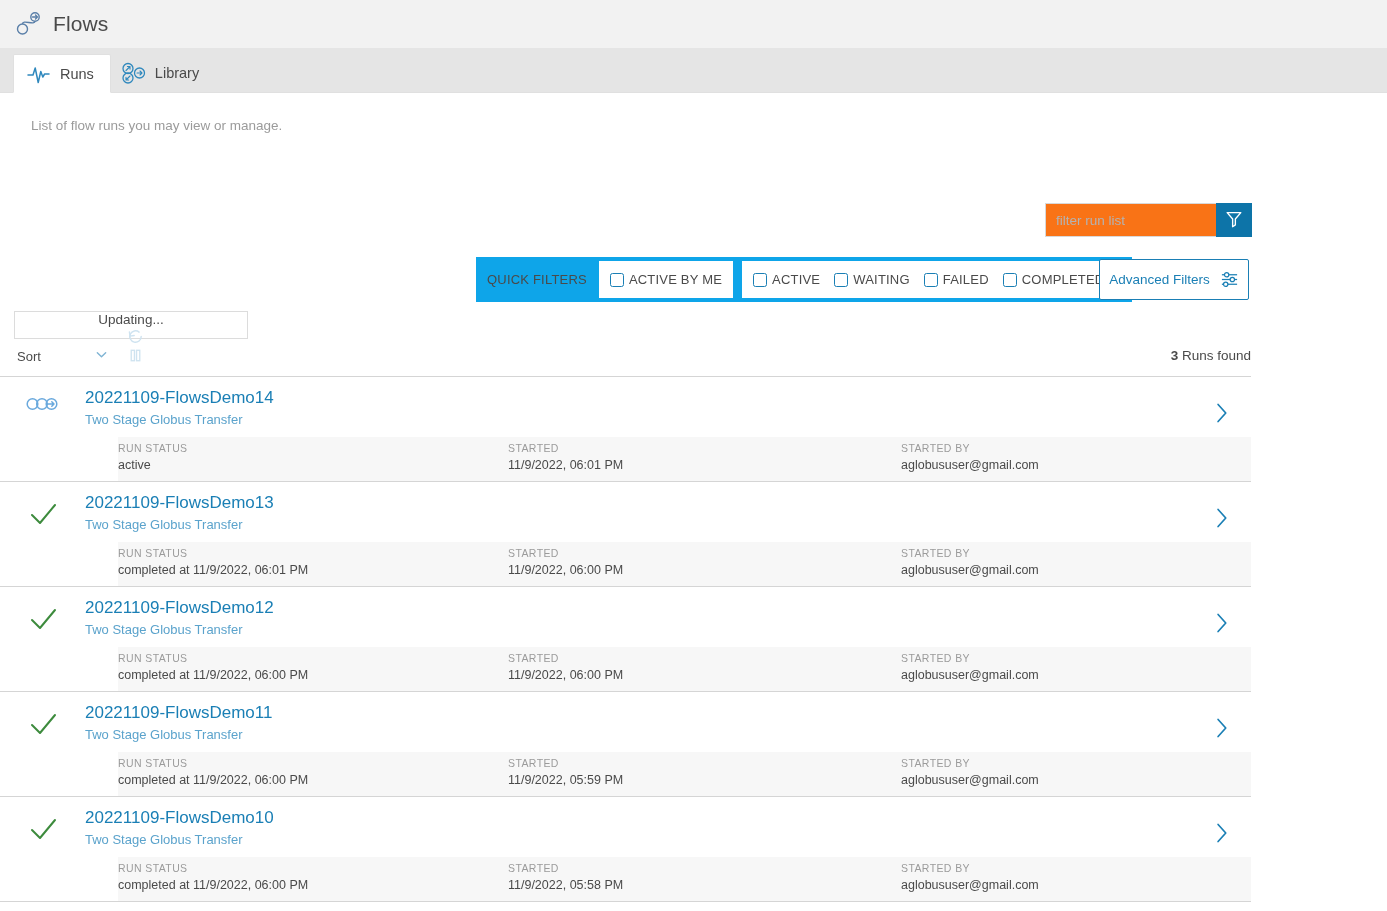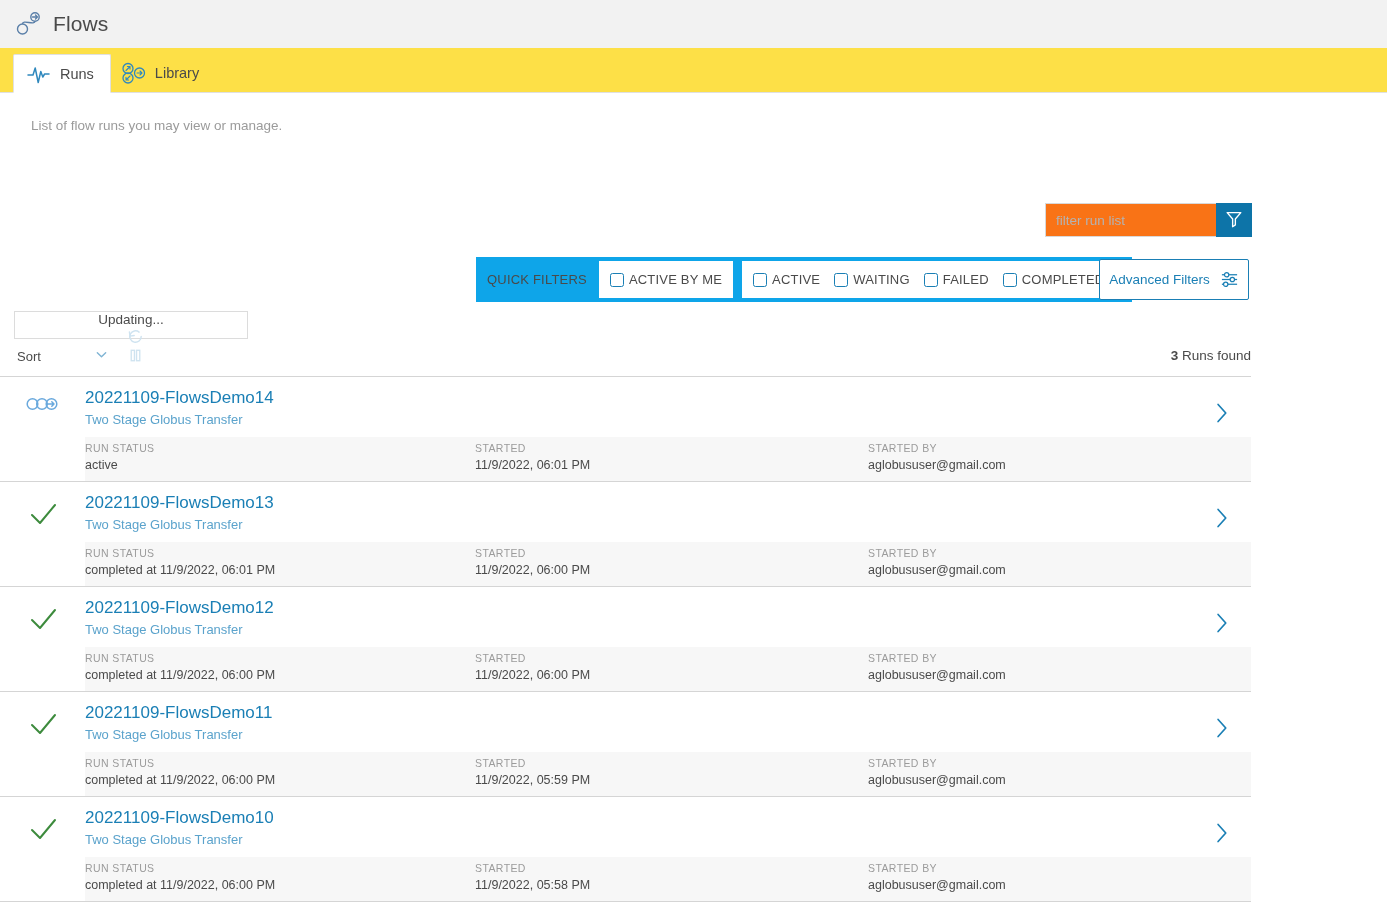--- a/index.html
+++ b/index.html
@@ -24,21 +24,21 @@
   .app-title {
     font-size: 21px;
     color: #4a4a4a;
     font-weight: 400;
     letter-spacing: .1px;
   }
 
   
   .tabbar {
     height: 45px;
-    background: #fde047;
+    background: #e5e5e5;
     display: flex;
     align-items: flex-end;
     padding-left: 13px;
     border-bottom: 1px solid #e0e0e0;
     position: relative;
   }
   .tab {
     height: 38px;
     display: flex;
     align-items: center;
@@ -233,21 +233,21 @@
     cursor: pointer;
     display: inline-block;
   }
   .chev-cell {
     width: 60px; flex: none;
     display: flex; align-items: center; justify-content: center;
     padding-top: 14px;
     cursor: pointer;
   }
   .run-detail {
-    margin-left: 85px;
+    margin-left: 118px;
     background: #f7f7f7;
     height: 44px;
     display: flex;
     align-items: flex-start;
     padding-left: 0px;
   }
   .detail-col { position: relative; height: 100%; }
   .detail-col.c1 { width: 390px; padding-left: 0; }
   .detail-col.c2 { width: 393px; }
   .detail-col.c3 { flex: 1; }

